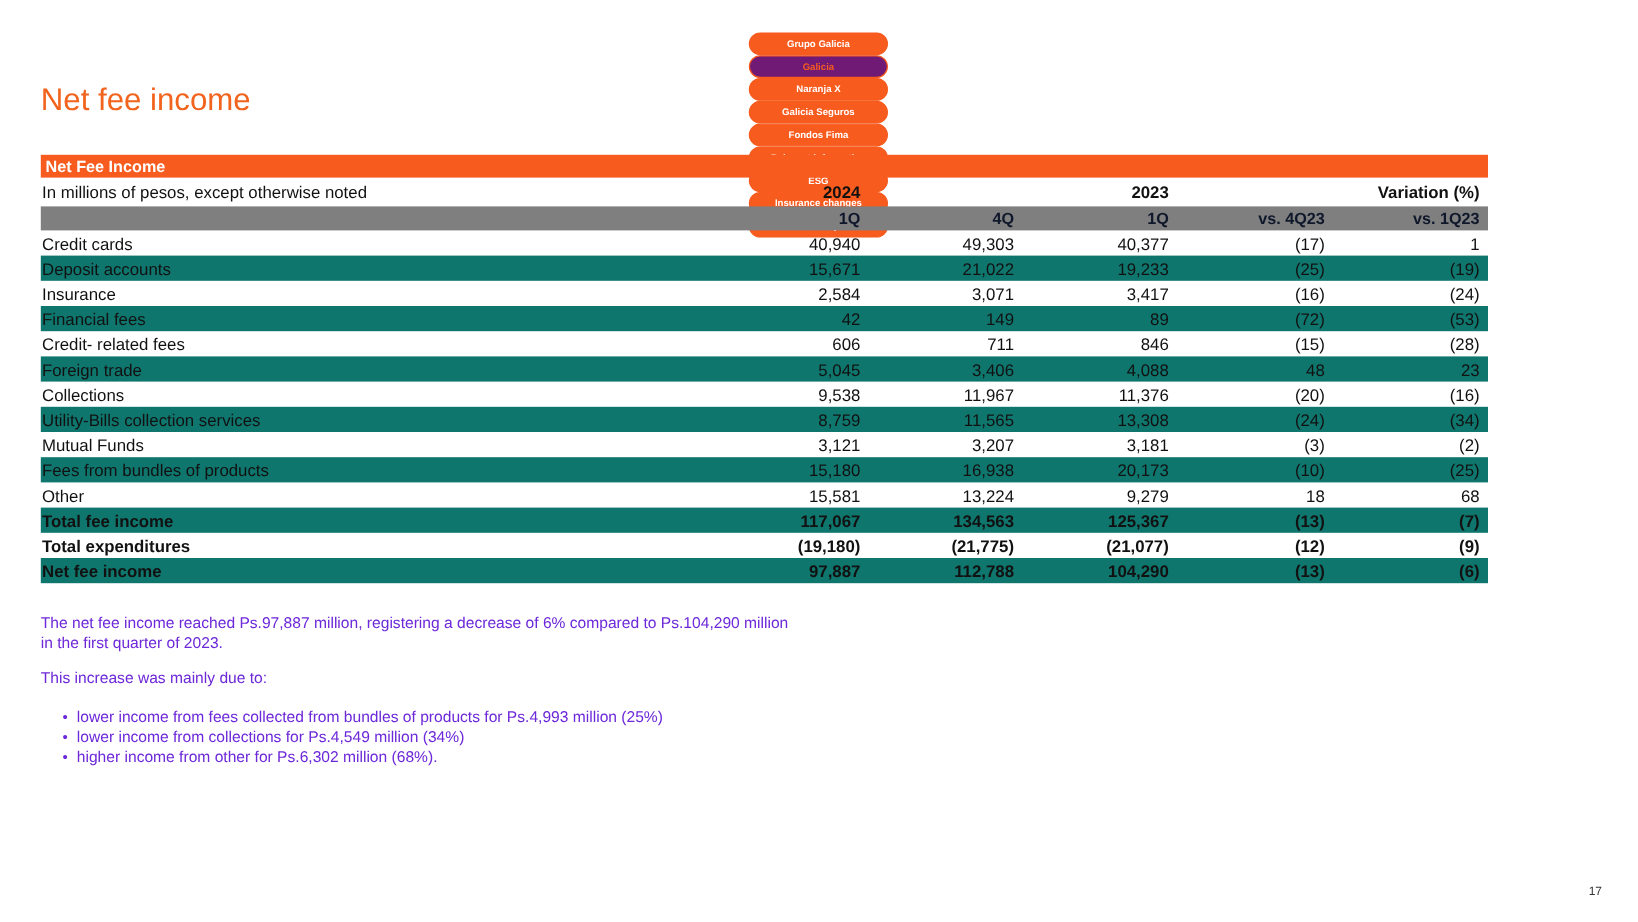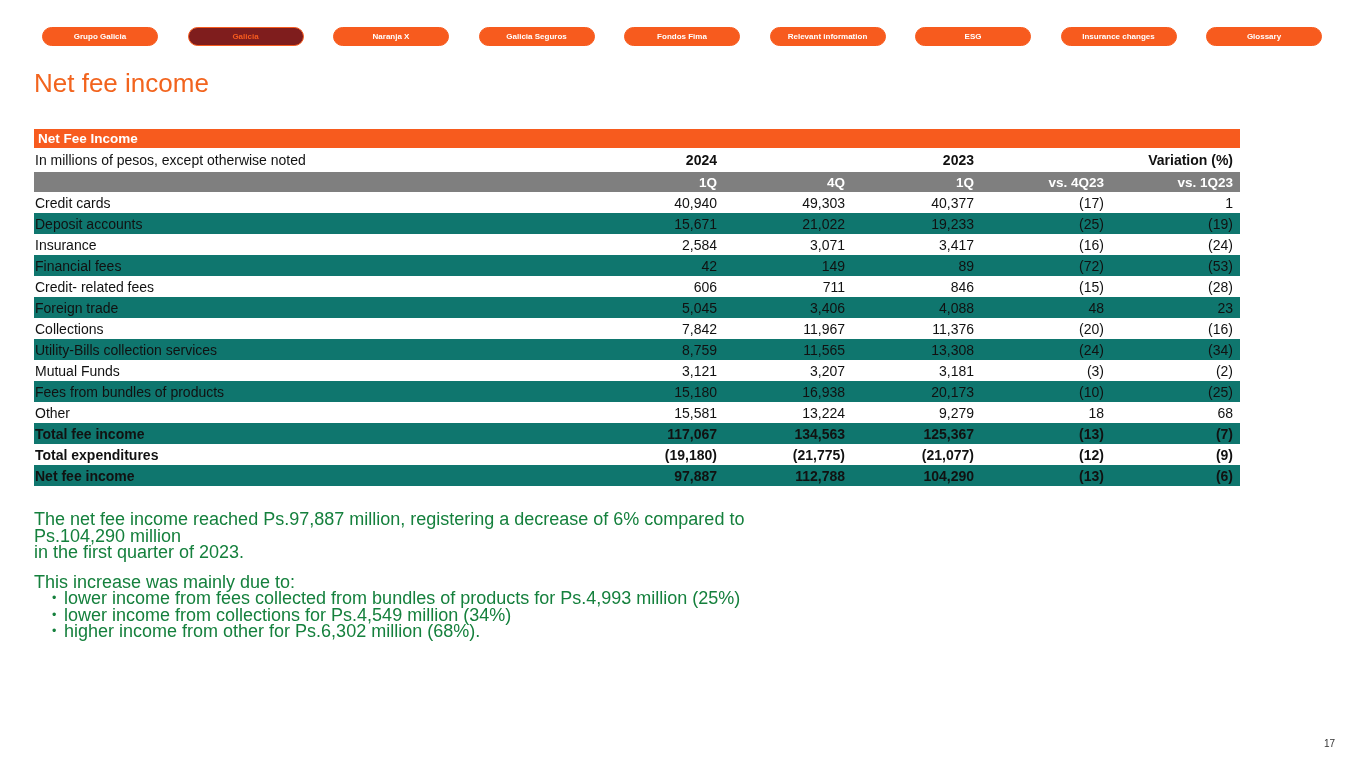--- a/index.html
+++ b/index.html
@@ -13,39 +13,40 @@
   }
 
   
   .nav {
     position: absolute;
     left: 42px; top: 27px;
     width: 1280px;
     display: flex;
     justify-content: space-between;
     align-items: center;
+    flex-direction: column;
   }
   .nav-btn {
     height: 19px;
     min-width: 116px;
     padding: 0 10px;
     border-radius: 10px;
     background: #F75B1E;
     border: 1.5px solid #F75B1E;
     color: #ffffff;
     font-size: 8px;
     font-weight: 700;
     display: flex;
     align-items: center;
     justify-content: center;
     cursor: pointer;
     white-space: nowrap;
   }
   .nav-btn.outlined {
-    background: #7f1d1d;
+    background: #701a75;
     color: #F75B1E;
   }
 
   
   .page-title {
     position: absolute;
     left: 34px; top: 68px;
     font-size: 26px;
     font-weight: 500;
     color: #F2641E;
@@ -74,44 +75,44 @@
   }
   .t-yearrow { height: 24px; }
   .t-yearrow .c-label { font-size: 14px; }
   .t-yearrow .year, .t-yearrow .variation {
     font-weight: 700;
     text-align: right;
     padding-right: 7px;
   }
   .t-grayrow {
     background: #7F7F7F;
-    color: #ffffff;
+    color: #0f172a;
     font-weight: 700;
     font-size: 13.5px;
     height: 20px;
   }
   .t-grayrow .c-num { text-align: right; padding-right: 7px; }
   .t-body .trow { height: 21px; }
   .t-body .trow.shaded { background: #0f766e; }
   .t-body .trow.bold { font-weight: 700; }
   .c-label { padding-left: 1px; text-align: left; }
   .c-num   { text-align: right; padding-right: 7px; font-variant-numeric: tabular-nums; }
 
   
   .notes {
     position: absolute;
     left: 34px; top: 511px;
     width: 760px;
-    font-size: 18px;
+    font-size: 13px;
     line-height: 16.5px;
-    color: #15803d;
+    color: #6d28d9;
   }
   .notes .para { margin-bottom: 0; }
   .notes .intro { margin-top: 13px; }
-  .bullet-list { list-style: none; margin-top: 0; }
+  .bullet-list { list-style: none; margin-top: 16px; }
   .bullet-list li {
     position: relative;
     padding-left: 30px;
     line-height: 16.5px;
   }
   .bullet-list li::before {
     content: "•";
     position: absolute;
     left: 18px;
     font-size: 12.5px;
@@ -210,21 +211,21 @@
       <div class="trow shaded">
         <div class="c-label">Foreign trade</div>
         <div class="c-num">5,045</div>
         <div class="c-num">3,406</div>
         <div class="c-num">4,088</div>
         <div class="c-num">48</div>
         <div class="c-num">23</div>
       </div>
       <div class="trow">
         <div class="c-label">Collections</div>
-        <div class="c-num">7,842</div>
+        <div class="c-num">9,538</div>
         <div class="c-num">11,967</div>
         <div class="c-num">11,376</div>
         <div class="c-num">(20)</div>
         <div class="c-num">(16)</div>
       </div>
       <div class="trow shaded">
         <div class="c-label">Utility-Bills collection services</div>
         <div class="c-num">8,759</div>
         <div class="c-num">11,565</div>
         <div class="c-num">13,308</div>

